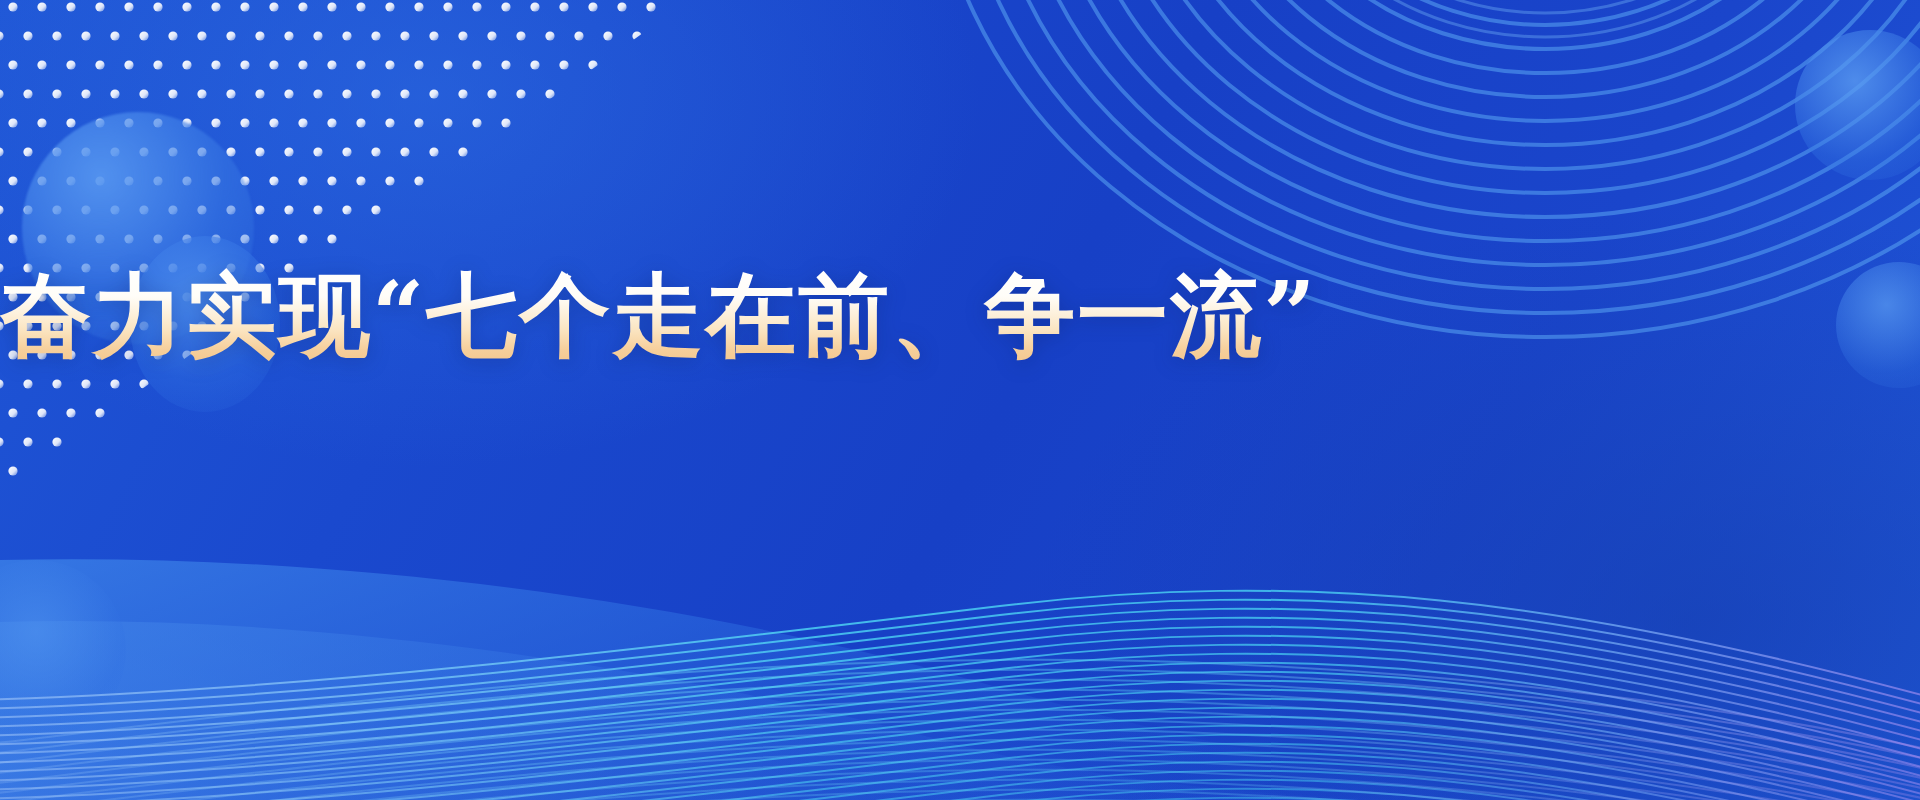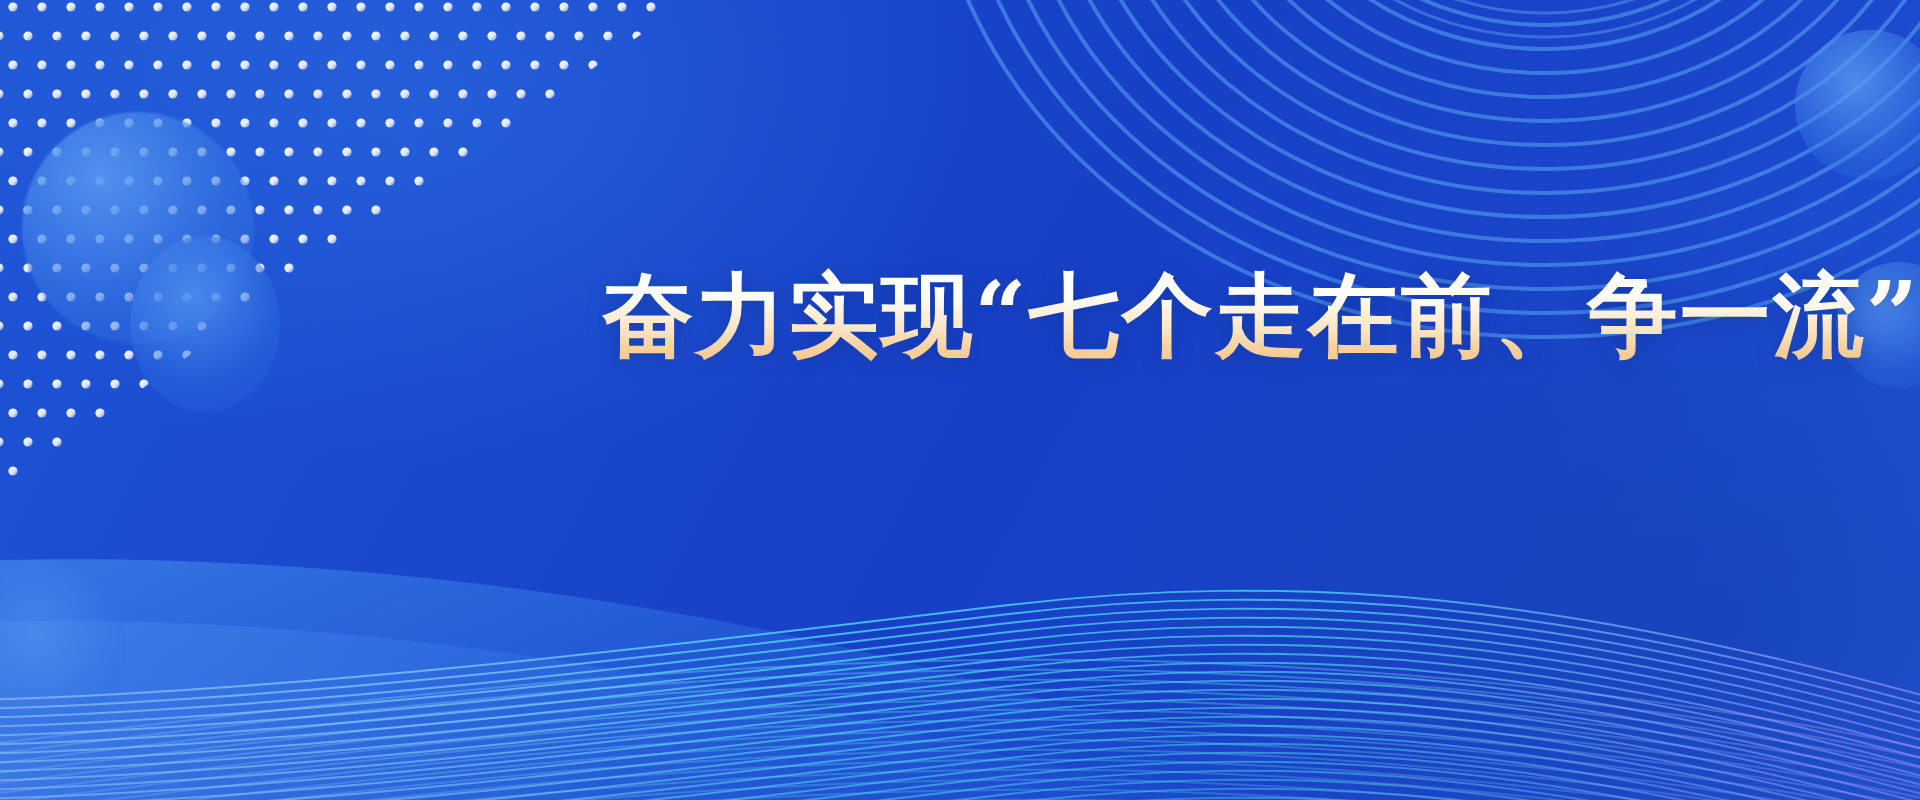--- a/index.html
+++ b/index.html
@@ -44,21 +44,21 @@
   #blob-l2{
     left:-54px;top:560px;width:180px;height:180px;
     background:radial-gradient(circle at 50% 40%, rgba(80,148,240,0.55) 0%, rgba(46,110,226,0.18) 62%, rgba(36,96,212,0.02) 100%);
   }
 
   
   #title-wrap{
     position:absolute;
     left:0;right:0;
     top:262px;
-    text-align:right;
+    text-align:left;
     z-index:6;
   }
   #title{
     display:inline-block;
     font-size:103px;
     line-height:1.18;
     font-weight:700;
     letter-spacing:2px;
     white-space:nowrap;
     background:linear-gradient(180deg,#ffffff 0%,#fffdf8 32%,#fbe6c4 62%,#f6cf9b 82%,#f3c489 100%);

